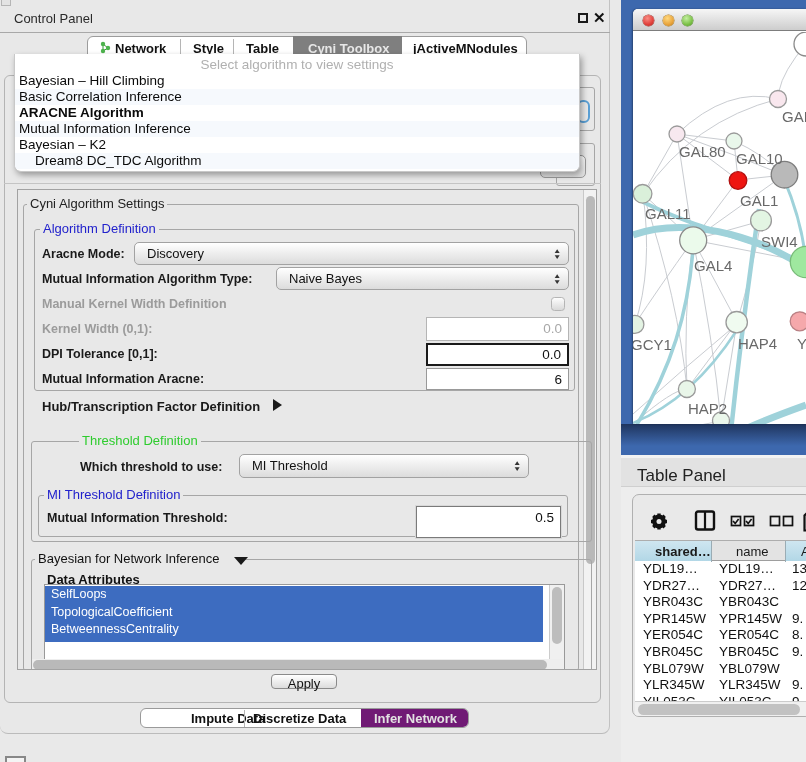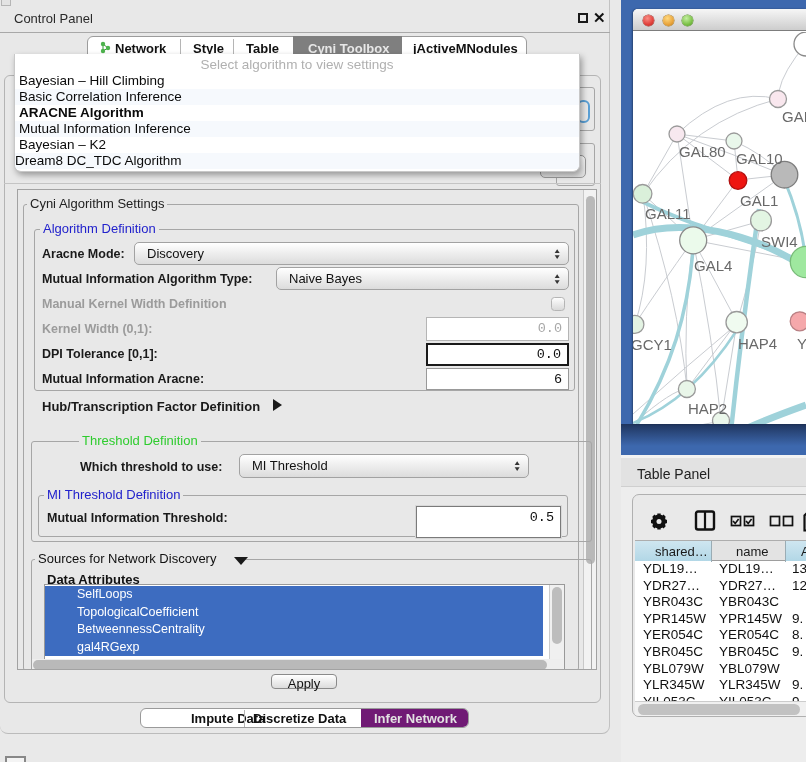--- a/index.html
+++ b/index.html
@@ -5,21 +5,21 @@
 *{margin:0;padding:0;box-sizing:border-box;}
 html,body{width:806px;height:762px;overflow:hidden;background:#e9e9e9;
 font-family:"Liberation Sans", sans-serif;}
 .abs{position:absolute;}
 .grp{position:absolute;border:1px solid #a6a6a6;border-radius:3px;}
 .grplab{position:absolute;background:#e8e8e8;padding:0 3px;font-size:13px;line-height:14px;white-space:nowrap;}
 .flbl{position:absolute;font-size:12.5px;font-weight:bold;color:#1a1a1a;white-space:nowrap;}
 .combo{position:absolute;background:linear-gradient(#ffffff,#efefef 45%,#dcdcdc);border:1px solid #a2a2a2;border-radius:5px;font-size:13px;color:#111;}
 .combo .ct{position:absolute;left:12px;top:3px;}
 .combo .st{position:absolute;right:8px;top:50%;margin-top:-6px;font-size:6.5px;line-height:6px;color:#333;transform:scaleX(1.3);}
-.tin{position:absolute;background:#fff;border:1px solid #999;font-size:13.5px;color:#111;text-align:right;padding:3px 6px 0 0;font-family:Liberation Mono, monospace;}
+.tin{position:absolute;background:#fff;border:1px solid #999;font-size:13.5px;color:#111;text-align:right;padding:3px 6px 0 0;}
 </style>
 </head>
 <body>
 
 <div class="abs" id="deskblue" style="left:621px;top:0;width:185px;height:455px;background:#3d68ae;"></div>
 <div class="abs" style="left:621px;top:424px;width:185px;height:22px;background:linear-gradient(rgba(15,25,50,.65),rgba(40,60,110,0));"></div>
 
 <div class="abs" id="netwin" style="left:633px;top:9px;width:173px;height:415px;background:#fff;border-radius:5px 0 0 0;box-shadow:-1px 0 2px rgba(0,0,0,.35);">
   <div class="abs" style="left:0;top:0;width:173px;height:22px;background:linear-gradient(#f6f6f6,#cdcdcd);border-bottom:1px solid #7d7d7d;border-radius:5px 0 0 0;"></div>
   <div class="abs" style="left:643px;top:15px;width:11px;height:11px;border-radius:50%;background:radial-gradient(circle at 40% 30%,#f98d85,#e1403a 60%,#a82c24);box-shadow:0 0 0 .5px #99302a;position:fixed;"></div>
@@ -95,21 +95,21 @@
       <text x="105" y="317">HAP4</text>
       <text x="164" y="317">Y</text>
       <text x="55" y="382">HAP2</text>
     </g>
   </svg>
   </div>
 </div>
 
 <div class="abs" style="left:621px;top:455px;width:185px;height:3px;background:#f2f2f2;"></div>
 <div class="abs" style="left:621px;top:458px;width:185px;height:29px;background:#e2e2e2;border-bottom:1px solid #cfcfcf;">
-  <span style="position:absolute;left:16px;top:8px;font-size:14px;color:#222;">Table Panel</span>
+  <span style="position:absolute;left:16px;top:8px;font-size:17px;color:#222;">Table Panel</span>
 </div>
 <div class="abs" style="left:621px;top:487px;width:185px;height:275px;background:#ededed;"></div>
 
 <div class="abs" id="tpanel" style="left:632px;top:494px;width:180px;height:223px;background:#e9e9e9;border:1px solid #b0b0b0;border-radius:7px;overflow:hidden;">
 
   <svg class="abs" style="left:12px;top:14px;" width="166" height="26" xmlns="http://www.w3.org/2000/svg">
     <g fill="#111">
       <circle cx="14" cy="12.5" r="6.2"></circle>
       <g stroke="#111" stroke-width="3.4">
         <line x1="14" y1="4.5" x2="14" y2="20.5"></line>
@@ -130,21 +130,21 @@
       <rect x="125.5" y="7.5" width="9" height="9" stroke-width="1.7"></rect>
       <rect x="138.5" y="7.5" width="9" height="9" stroke-width="1.7"></rect>
       <path d="M163.5,2.5 h8 l0,0 v19 h-12 v-15 z" stroke-width="2.2"></path>
     </g>
   </svg>
 
   <div class="abs" style="left:2px;top:45px;width:178px;height:161px;background:#fff;">
     <div class="abs" style="left:0;top:0;width:178px;height:21px;background:#e3e3e3;border-top:1px solid #adadad;border-bottom:1px solid #9e9e9e;">
       <div class="abs" style="left:0;top:0;width:76px;height:20px;background:linear-gradient(#cfe6f0,#b2d7e6);"></div>
       <div class="abs" style="left:151px;top:0;width:27px;height:20px;background:linear-gradient(#cfe6f0,#b2d7e6);"></div>
-      <span class="abs" style="left:20px;top:3px;font-size:13px;color:#1a1a1a;">shared…</span>
+      <span class="abs" style="left:20px;top:3px;font-size:13px;color:#1a1a1a;font-weight:bold;">shared…</span>
       <span class="abs" style="left:101px;top:3px;font-size:13px;color:#1a1a1a;">name</span>
       <span class="abs" style="left:166px;top:3px;font-size:13px;color:#1a1a1a;">A</span>
       <div class="abs" style="left:76px;top:0;width:1px;height:21px;background:#9aacb4;"></div>
       <div class="abs" style="left:150px;top:0;width:1px;height:21px;background:#9aacb4;"></div>
     </div>
     <div id="rows" class="abs" style="left:0;top:21px;width:178px;height:140px;font-size:13.5px;color:#111;overflow:hidden;">
         <div style="position:absolute;left:0;top:0.0px;width:178px;height:17px;">
           <span style="position:absolute;left:8px;">YDL19…</span>
           <span style="position:absolute;left:84px;">YDL19…</span>
           <span style="position:absolute;left:157px;">13</span>
@@ -275,26 +275,26 @@
     <div class="combo" style="left:221px;top:264px;width:290px;height:24px;">
         <span class="ct">MI Threshold</span>
         <span class="st">▲<br>▼</span>
       </div>
     <div class="grp" style="left:20px;top:305px;width:530px;height:42px;"></div>
     <span class="grplab" style="left:26px;top:298px;color:#2222cc;">MI Threshold Definition</span>
     <div class="flbl" style="left:29px;top:321px;">Mutual Information Threshold:</div>
     <div class="tin" style="left:398px;top:316px;width:145px;height:32px;border-color:#7a7a7a;box-shadow:0 0 0 1px #d8d8d8;">0.5</div>
 
     <div class="grp" style="left:13px;top:369px;width:561px;height:120px;"></div>
-    <span class="grplab" style="left:17px;top:362px;color:#111;padding-right:26px;">Sources for Network Discovery</span>
+    <span class="grplab" style="left:17px;top:362px;color:#111;padding-right:26px;">Bayesian for Network Inference</span>
     <div class="abs" style="left:216px;top:367px;width:0;height:0;border-top:8px solid #1a1a1a;border-left:7px solid transparent;border-right:7px solid transparent;"></div>
     <div class="abs" style="left:29px;top:382px;font-size:13px;font-weight:bold;color:#111;">Data Attributes</div>
 
     <div class="abs" style="left:26px;top:394px;width:521px;height:87px;background:#fff;border:1px solid #999;overflow:hidden;">
-      <div style="position:absolute;left:0;top:1px;width:498px;height:70px;background:#3d6cc0;color:#fff;font-size:12.5px;line-height:17.5px;padding-left:32px;">SelfLoops<br>TopologicalCoefficient<br>BetweennessCentrality<br>gal4RGexp</div>
+      <div style="position:absolute;left:0;top:1px;width:498px;height:56px;background:#3d6cc0;color:#fff;font-size:12.5px;line-height:17.5px;padding-left:6px;">SelfLoops<br>TopologicalCoefficient<br>BetweennessCentrality<br>gal4RGexp</div>
       <div class="abs" style="left:504px;top:0;width:15px;height:87px;background:#f0f0f0;border-left:1px solid #ccc;">
         <div class="abs" style="left:2px;top:2px;width:10px;height:57px;border-radius:5px;background:#bdbdbd;"></div>
       </div>
     </div>
 
     <div class="abs" style="left:14px;top:469px;width:531px;height:12px;background:#eee;">
       <div class="abs" style="left:1px;top:1px;width:514px;height:10px;border-radius:5px;background:#b9b9b9;"></div>
     </div>
   </div>
 
@@ -310,16 +310,16 @@
   </div>
 </div>
 
 <div class="abs" id="popup" style="left:14px;top:54px;width:566px;height:118px;background:#fff;border:1px solid #c8c8c8;border-top:none;border-radius:0 0 7px 7px;box-shadow:2px 3px 6px rgba(0,0,0,.35);font-size:13.5px;color:#0a0a0a;overflow:hidden;">
   <div style="height:19px;text-align:center;color:#b0b0b0;padding-top:3px;">Select algorithm to view settings</div>
   <div style="height:16px;padding-left:4px;">Bayesian – Hill Climbing</div>
   <div style="height:16px;padding-left:4px;background:#f6f9fd;">Basic Correlation Inference</div>
   <div style="height:16px;padding-left:4px;font-weight:bold;">ARACNE Algorithm</div>
   <div style="height:16px;padding-left:4px;background:#f6f9fd;">Mutual Information Inference</div>
   <div style="height:16px;padding-left:4px;">Bayesian – K2</div>
-  <div style="height:16px;padding-left:0;background:#f6f9fd;">Dream8 DC_TDC Algorithm</div>
+  <div style="height:16px;padding-left:20px;background:#f6f9fd;">Dream8 DC_TDC Algorithm</div>
 </div>
 
 <div class="abs" style="left:5px;top:756px;width:21px;height:10px;border:2px solid #888;background:#f4f4f4;"></div>
 
 </body></html>

